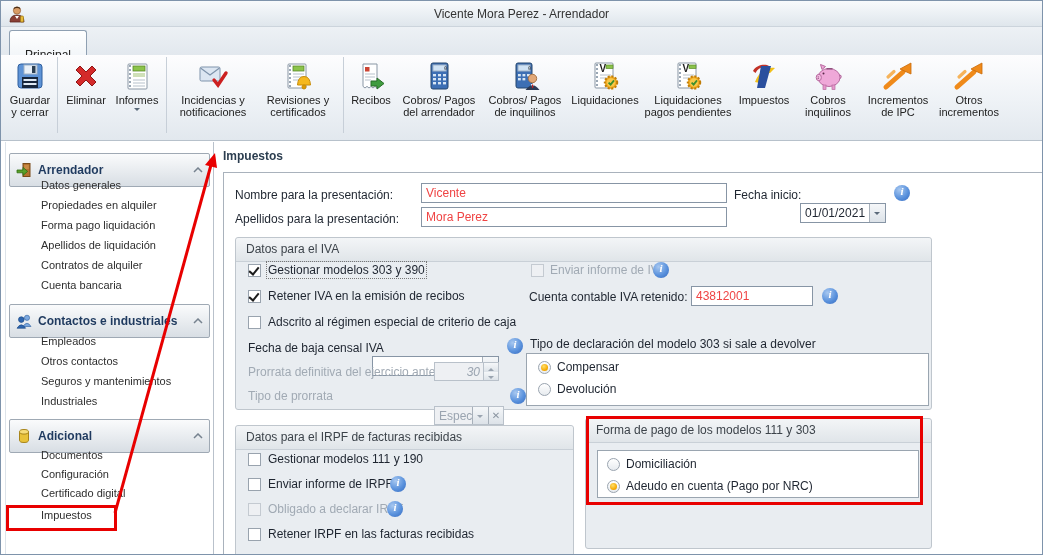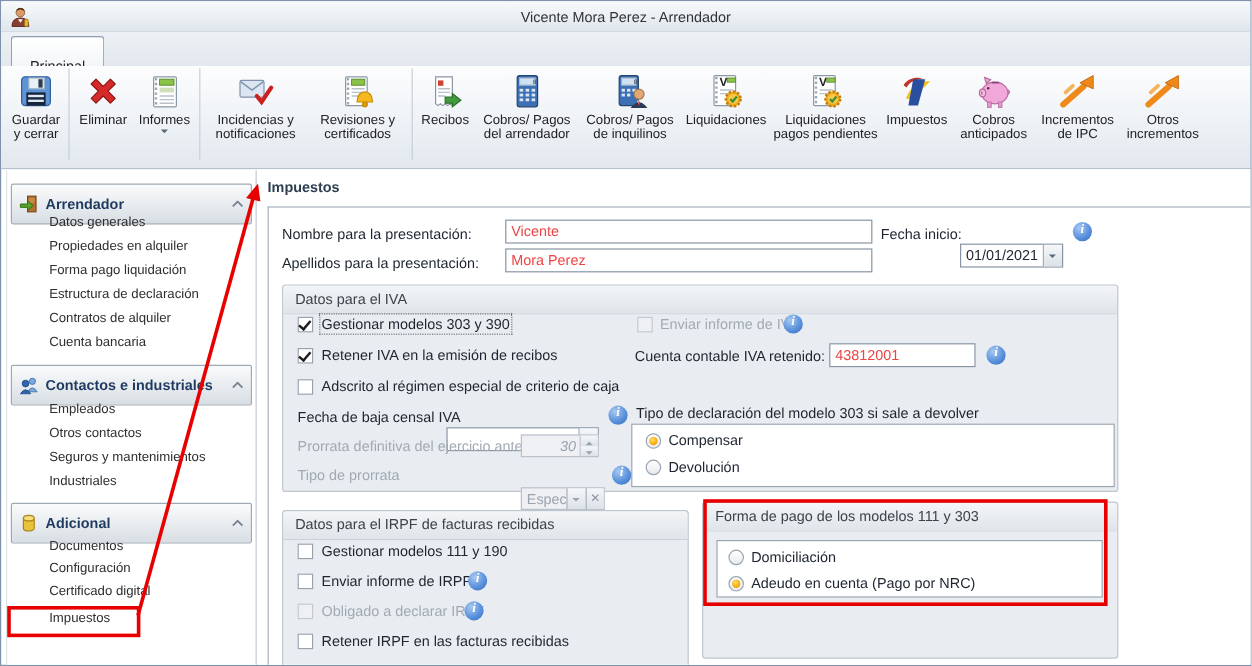--- a/index.html
+++ b/index.html
@@ -260,21 +260,21 @@
           <path d="M10 9.5 L8.5 4.5 L13.5 6.5 Z" fill="#efa8d8" stroke="#b86aa0"></path>
           <rect x="11" y="25" width="3" height="4.5" fill="#e898cc" stroke="#b86aa0" stroke-width="0.7"></rect>
           <rect x="20" y="25" width="3" height="4.5" fill="#e898cc" stroke="#b86aa0" stroke-width="0.7"></rect>
           <ellipse cx="6.8" cy="17.5" rx="2.6" ry="3.2" fill="#f4bce2" stroke="#b86aa0"></ellipse>
           <circle cx="6.2" cy="16.8" r="0.6" fill="#8a4a78"></circle>
             <circle cx="6.2" cy="18.4" r="0.6" fill="#8a4a78"></circle>
           <circle cx="11.5" cy="13.5" r="1" fill="#5a2a4a"></circle>
           <path d="M14.5 8.8 h6" stroke="#8a4a78" stroke-width="1.4"></path>
           <path d="M27.5 15 q3 1 0.5 3.5" fill="none" stroke="#b86aa0" stroke-width="1.2"></path>
         </svg>
-        <span>Cobros anticipados</span>
+        <span>Cobros inquilinos</span>
       </div>
 
       <div class="rbtn" style="width:74px">
         <svg viewBox="0 0 32 32">
           <path d="M4 27 L21 12" stroke="#ef8a1a" stroke-width="5" stroke-linecap="round"></path>
           <polygon points="29,3 29,14 18,9" fill="#ef8a1a" stroke="#c96a08" stroke-width="0.8"></polygon>
           <path d="M6 17 L12 11.5" stroke="#f6b35a" stroke-width="3.2" stroke-linecap="round"></path>
         </svg>
         <span>Incrementos de IPC</span>
       </div>
@@ -301,21 +301,21 @@
       <path d="M1 8 h6 v-2.6 l4.6 4 -4.6 4 v-2.6 h-6 z" fill="#5aa02a" stroke="#2f6e12" stroke-width="0.8"></path>
     </svg>
     <span>Arrendador</span>
     <svg class="chev" width="10" height="6" viewBox="0 0 10 6">
       <polyline points="1,5 5,1 9,5" fill="none" stroke="#76828f" stroke-width="1.5"></polyline>
     </svg>
   </div>
   <div class="abs sitem" style="top:178px">Datos generales</div>
   <div class="abs sitem" style="top:198px">Propiedades en alquiler</div>
   <div class="abs sitem" style="top:218px">Forma pago liquidación</div>
-  <div class="abs sitem" style="top:238px">Estructura de declaración</div>
+  <div class="abs sitem" style="top:238px">Apellidos de liquidación</div>
   <div class="abs sitem" style="top:258px">Contratos de alquiler</div>
   <div class="abs sitem" style="top:278px">Cuenta bancaria</div>
 
   <div class="abs sgh" style="top:303px">
     <svg class="gi" viewBox="0 0 16 16">
       <circle cx="11" cy="4.8" r="2.6" fill="#7aa8e0" stroke="#3c6ca8" stroke-width="0.7"></circle>
       <path d="M7 13.5 Q11 7 15 13.5 Z" fill="#7aa8e0" stroke="#3c6ca8" stroke-width="0.7"></path>
       <circle cx="5.3" cy="6.6" r="2.8" fill="#2e66b0" stroke="#1d4a86" stroke-width="0.7"></circle>
       <path d="M1 15.2 Q5.3 8.5 9.6 15.2 Z" fill="#2e66b0" stroke="#1d4a86" stroke-width="0.7"></path>
     </svg>

